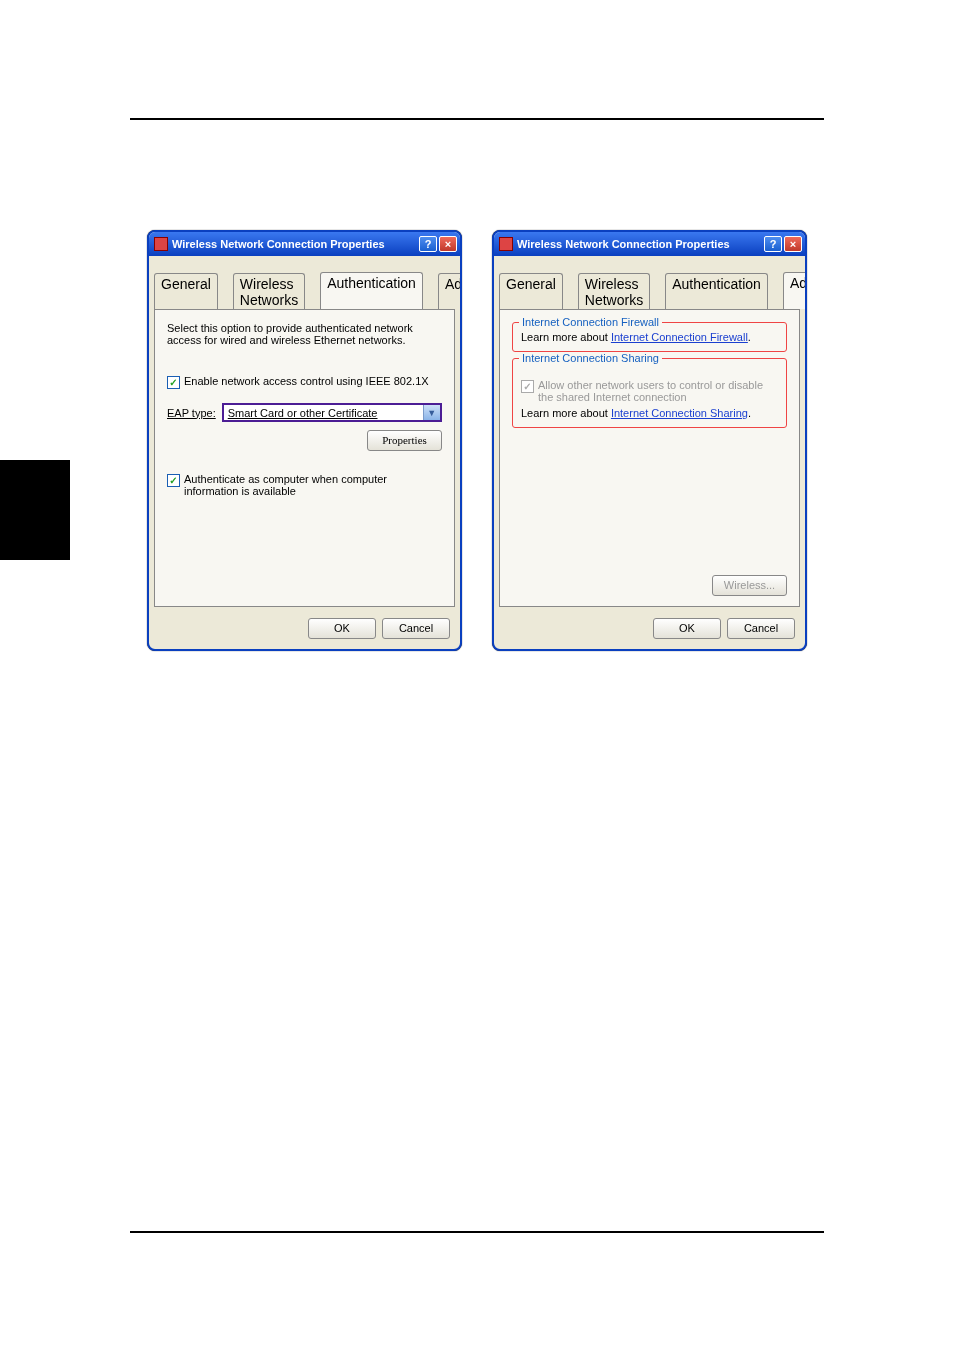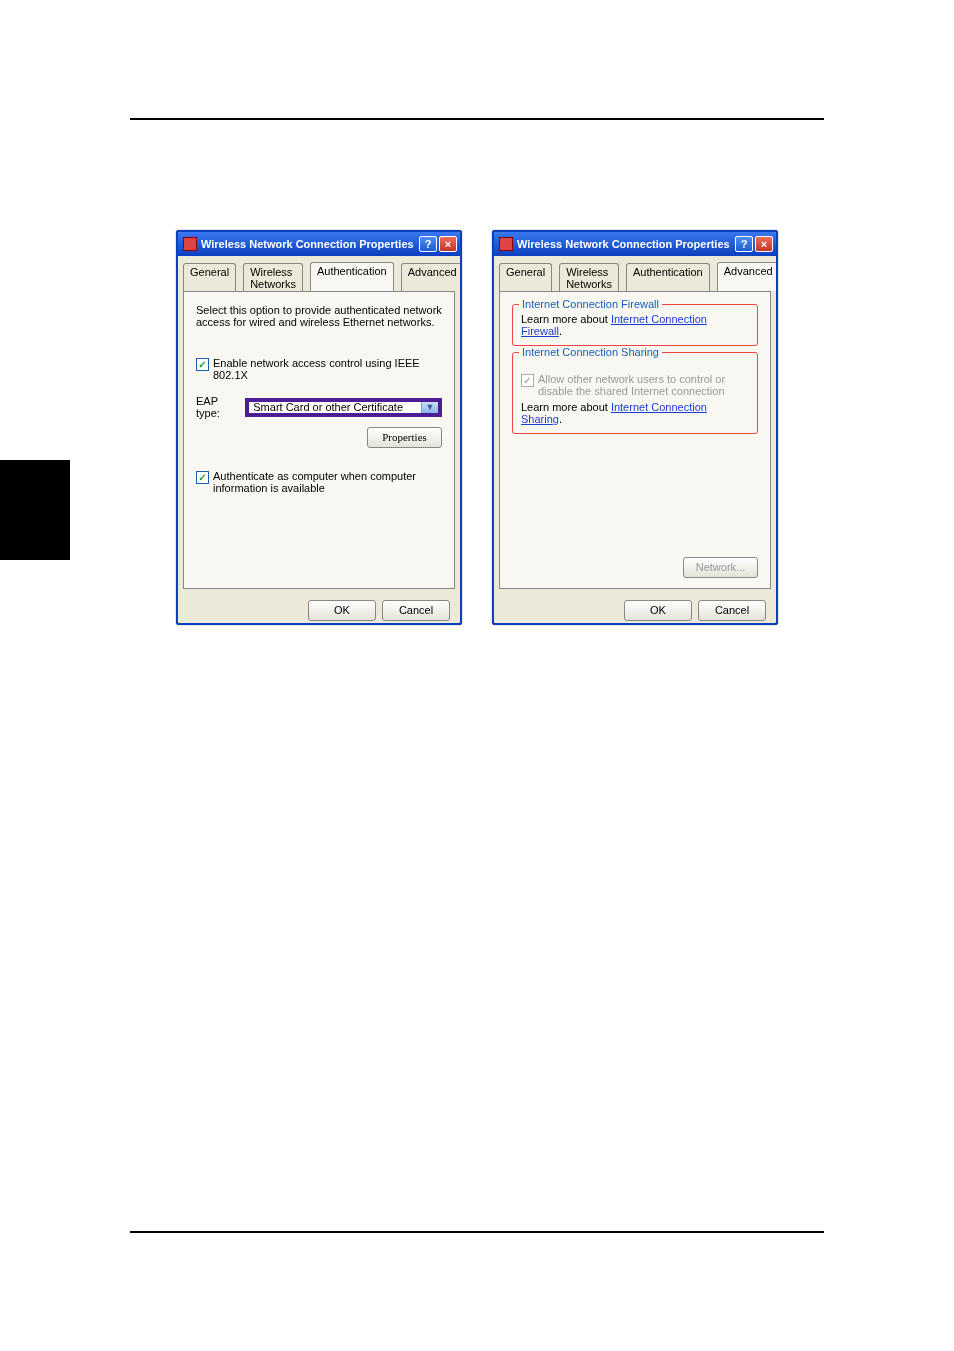--- a/index.html
+++ b/index.html
@@ -29,23 +29,23 @@
     background: #000;
   }
   .dialogs-wrap {
     position: absolute;
     top: 230px; left: 130px; right: 130px;
     display: flex;
     gap: 30px;
     justify-content: center;
   }
   .dialog {
-    width: 286px;
+    width: 315px;
     border: 2px solid #0a3fbf;
-    border-radius: 3px;
+    border-radius: 8px;
     overflow: hidden;
     background: #ece9d8;
     box-shadow: 0 0 1px #000;
   }
   .titlebar {
     height: 24px;
     background: linear-gradient(to bottom, #3a78f0, #0a3fbf);
     display: flex;
     align-items: center;
     padding: 0 3px 0 5px;
@@ -72,24 +72,24 @@
     width: 18px; height: 16px;
     border: 1px solid #fff;
     border-radius: 2px;
     display: flex; align-items:center; justify-content:center;
     font-size: 11px; font-weight: bold; color:#fff;
   }
   .titlebar .btn-help { background: linear-gradient(to bottom,#4f8ef0,#1a5fd0); }
   .titlebar .btn-close { background: linear-gradient(to bottom,#f06a5a,#c0392b); }
   .tabs {
     display: flex;
-    padding: 6px 5px 0 5px;
-    gap: 8px;
+    padding: 16px 5px 0 5px;
+    gap: 16px;
     border-bottom: none;
-    font-size: 11px;
+    font-size: 14px;
   }
   .tab {
     border: 1px solid #888;
     border-bottom: none;
     border-radius: 3px 3px 0 0;
     padding: 2px 6px;
     background: #ece9d8;
     margin-right: -1px;
     cursor: default;
     position: relative;
@@ -106,21 +106,21 @@
     border: 1px solid #888;
     margin: 0 5px 5px 5px;
     background: #f8f7f2;
     padding: 12px 12px 14px 12px;
     height: 298px;
     font-size: 11px;
     color: #000;
     position: relative;
   }
   .dlg-buttons {
-    padding: 6px 10px 2px 10px;
+    padding: 6px 10px 10px 10px;
     display: flex;
     justify-content: flex-end;
     gap: 6px;
     margin-left: 19px;
   }
   .winbtn {
     min-width: 68px;
     height: 21px;
     border: 1px solid #888;
     border-radius: 3px;
@@ -142,21 +142,21 @@
     border: 1px solid #1a5fb4;
     background: #fff;
     display:flex; align-items:center; justify-content:center;
     font-size:10px; color:#22a022; font-weight:bold;
     flex-shrink:0;
     margin-top:1px;
   }
   .checkbox.disabled .box { border-color:#aaa; color:#aaa; }
   .checkbox.disabled .lbl { color:#999; }
   .select {
-    border: 4px solid #4c1d95;
+    border: 2px solid #4c1d95;
     background:#fff;
     height: 19px;
     display:flex;
     align-items:center;
     font-size:11px;
     padding-left:4px;
     width: 220px;
     position: relative;
   }
   .select .arrow {
@@ -207,21 +207,21 @@
       <div class="tab">Wireless Networks</div>
       <div class="tab selected">Authentication</div>
       <div class="tab">Advanced</div>
     </div>
     <div class="content">
       <div style="margin-bottom:29px;">Select this option to provide authenticated network access for wired and wireless Ethernet networks.</div>
       <div class="checkbox">
         <span class="box">✓</span>
         <span class="lbl">Enable network access control using IEEE 802.1X</span>
       </div>
-      <div style="display:flex; align-items:center; gap:6px; margin-top:14px;">
+      <div style="display:flex; align-items:center; gap:6px; margin-top:14px;text-decoration:underline;">
         <span>EAP type:</span>
         <div class="select">
           <span>Smart Card or other Certificate</span>
           <span class="arrow">▼</span>
         </div>
       </div>
       <div style="display:flex; justify-content:flex-end; margin-top:8px;">
         <div class="winbtn" style="min-width:75px;font-family:Liberation Serif, serif;">Properties</div>
       </div>
       <div class="checkbox" style="margin-top:22px;">
@@ -261,21 +261,21 @@
         <span class="legend">Internet Connection Sharing</span>
         <div class="checkbox disabled" style="margin-top:12px;">
           <span class="box">✓</span>
           <span class="lbl">Allow other network users to control or disable the shared Internet connection</span>
         </div>
         <div style="">
           <span>Learn more about </span><a class="winlink" href="#">Internet Connection Sharing</a>.
         </div>
       </div>
       <div style="position:absolute; bottom:10px; right:12px;">
-        <div class="winbtn disabled" style="min-width:75px;">Network...</div>
+        <div class="winbtn disabled" style="min-width:75px;">Wireless...</div>
       </div>
     </div>
     <div class="dlg-buttons">
       <div class="winbtn">OK</div>
       <div class="winbtn">Cancel</div>
     </div>
   </div>
 
 </div>
 

